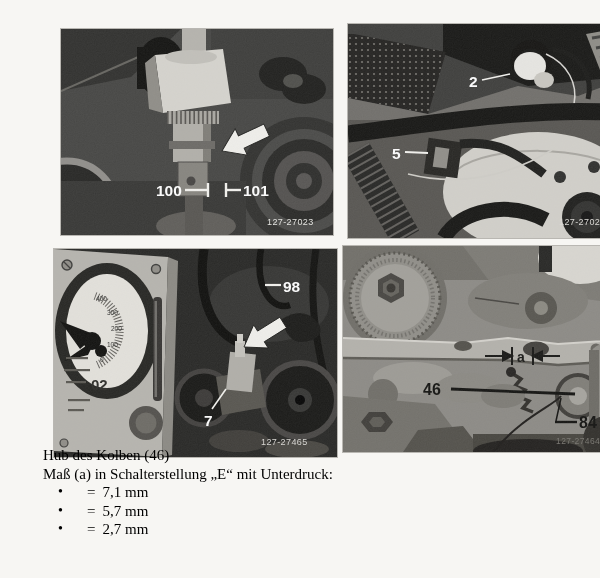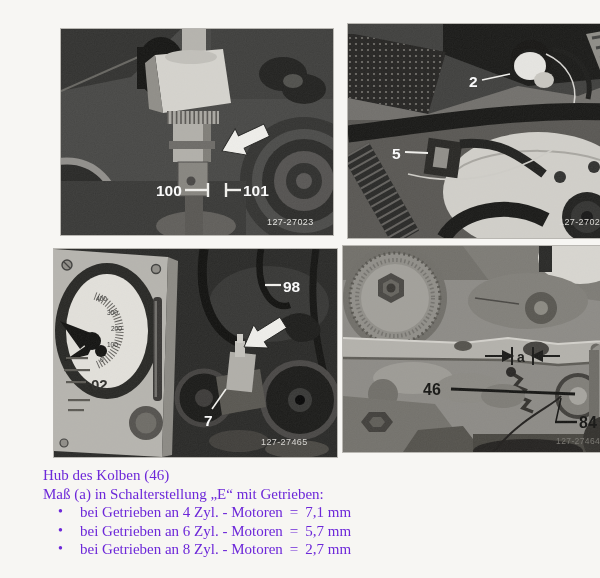--- a/index.html
+++ b/index.html
@@ -9,21 +9,21 @@
     font-family:"Liberation Serif", serif;
   }
   .photo { position:absolute; overflow:hidden; background:#333; box-shadow:0 0 0 1px #b9b7b2; }
   .photo svg { display:block; width:100%; height:100%; }
   #photo1 { left:21px;  top:13px;  width:272px; height:206px; }
   #photo2 { left:308px; top:8px;   width:284px; height:214px; }
   #photo3 { left:14px;  top:233px; width:283px; height:208px; }
   #photo4 { left:303px; top:230px; width:292px; height:206px; }
   .callout { font-family:"Liberation Sans", sans-serif; font-weight:bold; }
   .ref     { font-family:"Liberation Sans", sans-serif; letter-spacing:.4px; }
-  .caption { position:absolute; left:43px; top:466px; color:#6d28d9;
+  .caption { position:absolute; left:43px; top:446px; color:#000000;
              font-size:15px; line-height:18.6px; }
   .caption .row { white-space:pre; }
   .bullet-row { display:flex; padding-left:15px; }
   .dot { width:22px; text-align:left; font-size:14px; }
   .eq  { margin:0 7px; }
 </style>
 </head>
 <body>
 
 <div class="page">
@@ -293,34 +293,31 @@
       <text class="callout" x="174" y="116" font-size="14" fill="#141412">a</text>
       <text class="callout" x="80" y="149" font-size="16" fill="#0f0f0d">46</text>
       <text class="callout" x="236" y="182" font-size="16" fill="#0f0f0d">84</text>
       <text class="ref" x="213" y="198" font-size="8.5" fill="#75736d">127-27464</text>
       <rect width="292" height="206" filter="url(#g4)" opacity="0.10"></rect>
     </svg>
   </figure>
 
   <div class="caption">
     <div class="row">Hub des Kolben (46)</div>
-    <div class="row">Maß (a) in Schalterstellung „E“ mit Getrieben:</div>
+    <div class="row">Maß (a) in Schalterstellung „E“ mit Unterdruck:</div>
     <div class="bullet-row">
       <span class="dot">•</span>
-      <span>bei Getrieben an 4 Zyl. - Motoren</span>
       <span class="eq">=</span>
       <span>7,1 mm</span>
     </div>
     <div class="bullet-row">
       <span class="dot">•</span>
-      <span>bei Getrieben an 6 Zyl. - Motoren</span>
       <span class="eq">=</span>
       <span>5,7 mm</span>
     </div>
     <div class="bullet-row">
       <span class="dot">•</span>
-      <span>bei Getrieben an 8 Zyl. - Motoren</span>
       <span class="eq">=</span>
       <span>2,7 mm</span>
     </div>
   </div>
 
 </div>
 
 </body></html>

